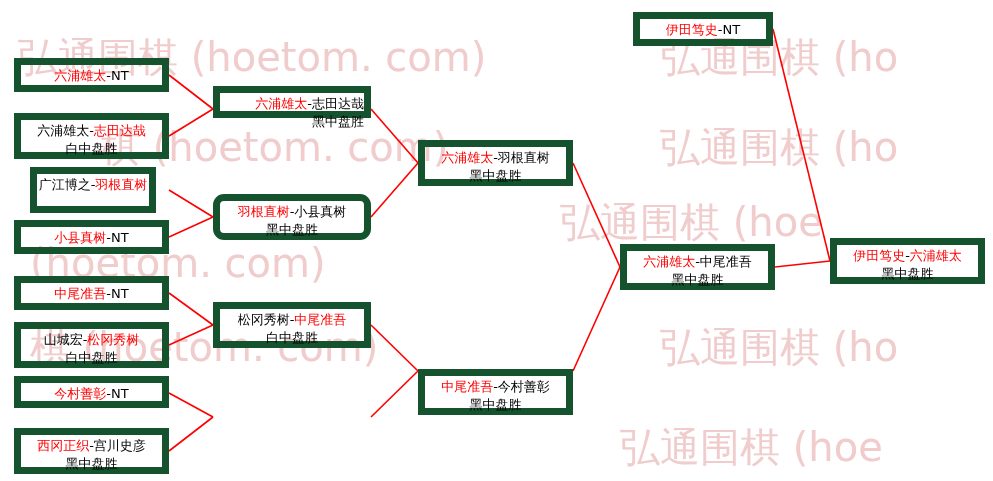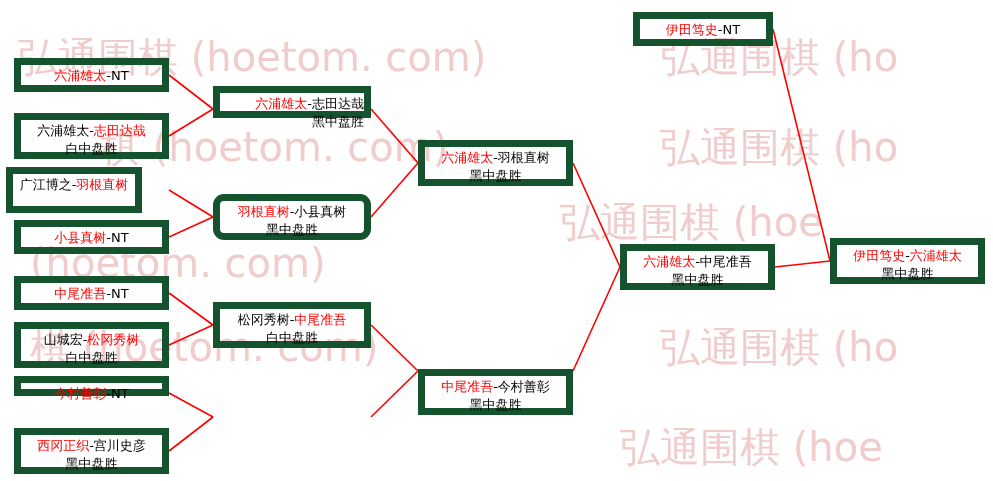--- a/index.html
+++ b/index.html
@@ -73,34 +73,34 @@
   </svg>
 
 <div id="boxes">
     <div class="node" style="left: 14px; top: 58px; width: 155px; height: 34px;">
       <span class="l1"><span class="red">六浦雄太</span><span class="blk">-NT</span></span>
     </div>
     <div class="node" style="left: 14px; top: 113px; width: 155px; height: 46px;">
       <span class="l1"><span class="blk">六浦雄太</span><span class="blk">-</span><span class="red">志田达哉</span></span>
       <span class="l2 blk">白中盘胜</span>
     </div>
-    <div class="node" style="left: 6px; top: 167px; width: 136px; height: 46px;">
+    <div class="node" style="left: 30px; top: 167px; width: 126px; height: 46px;">
       <span class="l1"><span class="blk">广江博之</span><span class="blk">-</span><span class="red">羽根直树</span></span>
     </div>
     <div class="node" style="left: 14px; top: 220px; width: 155px; height: 34px;">
       <span class="l1"><span class="red">小县真树</span><span class="blk">-NT</span></span>
     </div>
     <div class="node" style="left: 14px; top: 276px; width: 155px; height: 34px;">
       <span class="l1"><span class="red">中尾准吾</span><span class="blk">-NT</span></span>
     </div>
     <div class="node" style="left: 14px; top: 322px; width: 155px; height: 46px;">
       <span class="l1"><span class="blk">山城宏</span><span class="blk">-</span><span class="red">松冈秀树</span></span>
       <span class="l2 blk">白中盘胜</span>
     </div>
-    <div class="node" style="left: 14px; top: 376px; width: 155px; height: 20px;">
+    <div class="node" style="left: 14px; top: 376px; width: 155px; height: 32px;">
       <span class="l1"><span class="red">今村善彰</span><span class="blk">-NT</span></span>
     </div>
     <div class="node" style="left: 14px; top: 428px; width: 155px; height: 46px;">
       <span class="l1"><span class="red">西冈正织</span><span class="blk">-</span><span class="blk">宫川史彦</span></span>
       <span class="l2 blk">黑中盘胜</span>
     </div>
     <div class="node" style="left: 213px; top: 86px; width: 158px; height: 32px; text-align: right;">
       <span class="l1"><span class="red">六浦雄太</span><span class="blk">-</span><span class="blk">志田达哉</span></span>
       <span class="l2 blk">黑中盘胜</span>
     </div>

